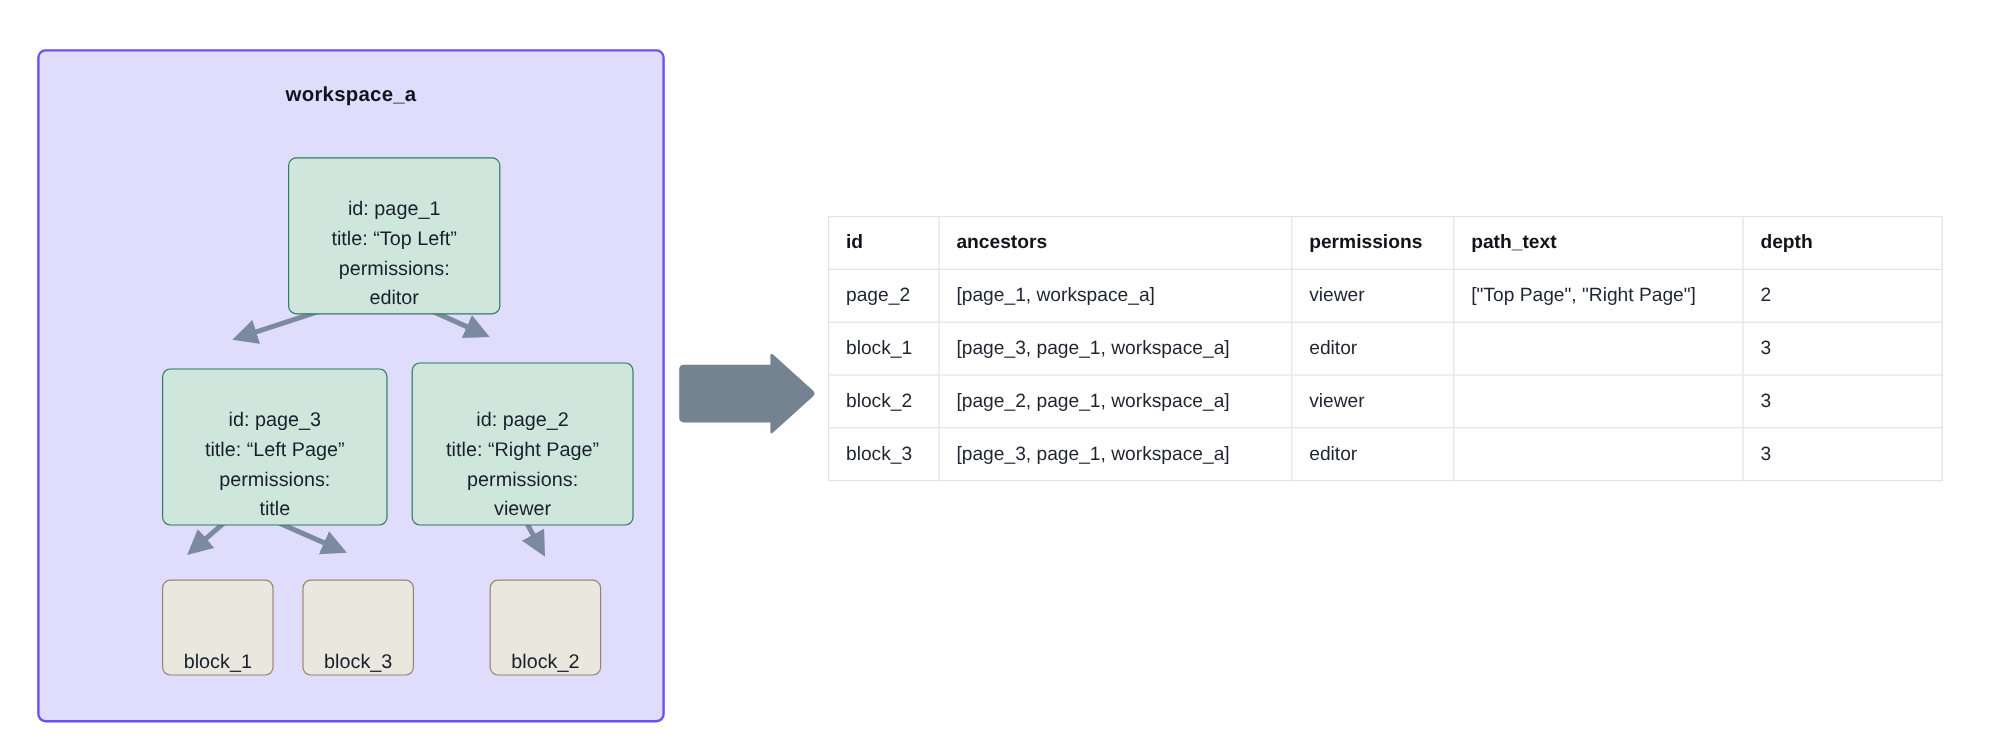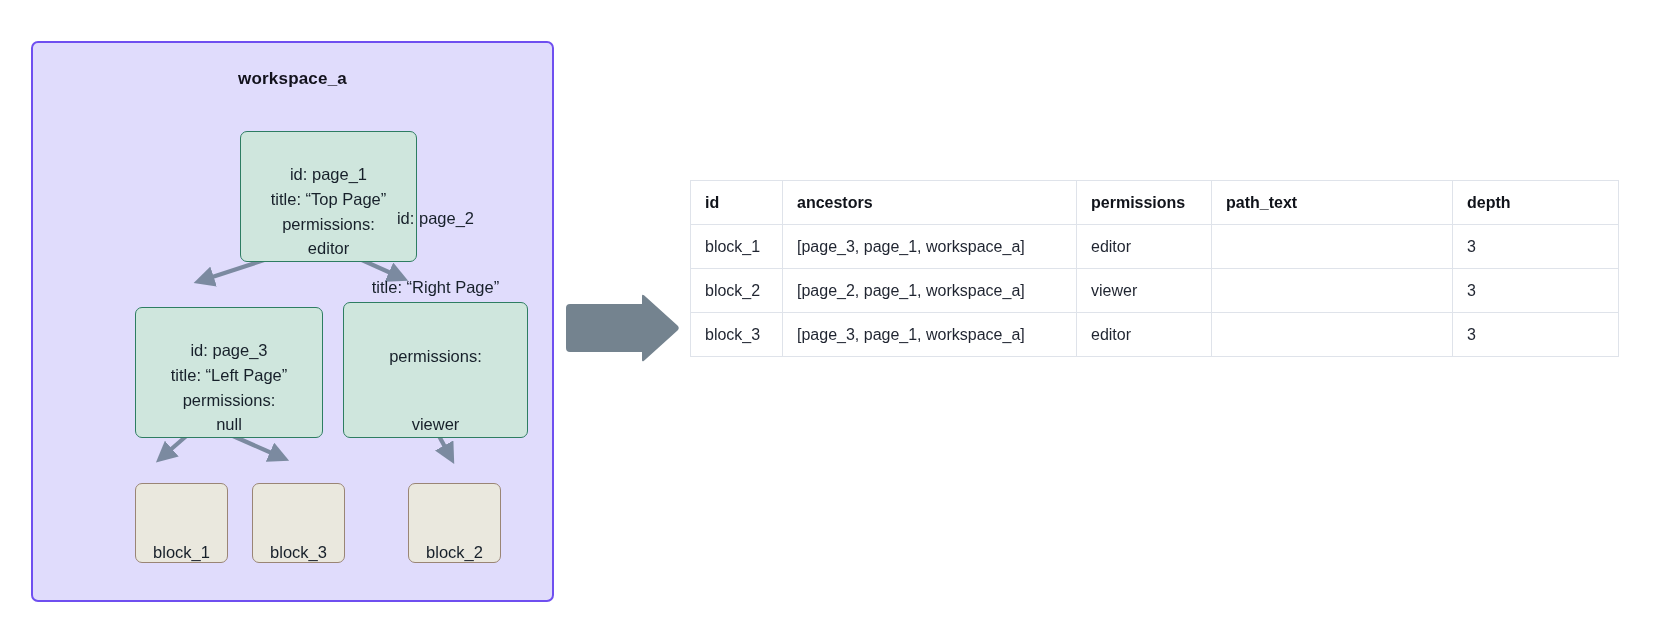--- a/index.html
+++ b/index.html
@@ -64,21 +64,21 @@
     background: #eae8de;
     border: 1.6px solid #9a8575;
     border-radius: 7px;
     font-size: 16.5px;
     color: #17202a;
   }
   .node-line { display: block; white-space: nowrap; }
 
   #node-page_1 { left: 207px; top: 88px;  width: 177px; height: 131px; }
   #node-page_3 { left: 102px; top: 264px; width: 188px; height: 131px; }
-  #node-page_2 { left: 310px; top: 259px; width: 185px; height: 136px; gap: 44px; }
+  #node-page_2 { left: 310px; top: 259px; width: 185px; height: 136px; }
   #node-block_1 { left: 102px; top: 440px; width: 93px; height: 80px; }
   #node-block_3 { left: 219px; top: 440px; width: 93px; height: 80px; }
   #node-block_2 { left: 375px; top: 440px; width: 93px; height: 80px; }
 
   #edges-svg {
     position: absolute;
     left: 0; top: 0;
     width: 523px; height: 561px;
     z-index: 2;
     overflow: visible;
@@ -148,30 +148,30 @@
       <line x1="268" y1="205" x2="167" y2="238"></line>
       <line x1="302" y1="205" x2="369" y2="235"></line>
       <line x1="166" y1="382" x2="128" y2="415"></line>
       <line x1="175" y1="382" x2="250" y2="415"></line>
       <line x1="400" y1="382" x2="418" y2="415"></line>
     </g>
   </svg>
 
   <div class="node node-page" id="node-page_1">
     <span class="node-line">id: page_1</span>
-    <span class="node-line">title: “Top Page”</span>
+    <span class="node-line">title: “Top Left”</span>
     <span class="node-line">permissions:</span>
     <span class="node-line">editor</span>
   </div>
 
   <div class="node node-page" id="node-page_3">
     <span class="node-line">id: page_3</span>
     <span class="node-line">title: “Left Page”</span>
     <span class="node-line">permissions:</span>
-    <span class="node-line">null</span>
+    <span class="node-line">title</span>
   </div>
 
   <div class="node node-page" id="node-page_2">
     <span class="node-line">id: page_2</span>
     <span class="node-line">title: “Right Page”</span>
     <span class="node-line">permissions:</span>
     <span class="node-line">viewer</span>
   </div>
 
   <div class="node node-block" id="node-block_1">
@@ -203,20 +203,27 @@
       <tr>
         <th>id</th>
         <th>ancestors</th>
         <th>permissions</th>
         <th>path_text</th>
         <th>depth</th>
       </tr>
     </thead>
     <tbody id="result-table-body">
       <tr>
+        <td>page_2</td>
+        <td>[page_1, workspace_a]</td>
+        <td>viewer</td>
+        <td>["Top Page", "Right Page"]</td>
+        <td>2</td>
+      </tr>
+      <tr>
         <td>block_1</td>
         <td>[page_3, page_1, workspace_a]</td>
         <td>editor</td>
         <td></td>
         <td>3</td>
       </tr>
       <tr>
         <td>block_2</td>
         <td>[page_2, page_1, workspace_a]</td>
         <td>viewer</td>

